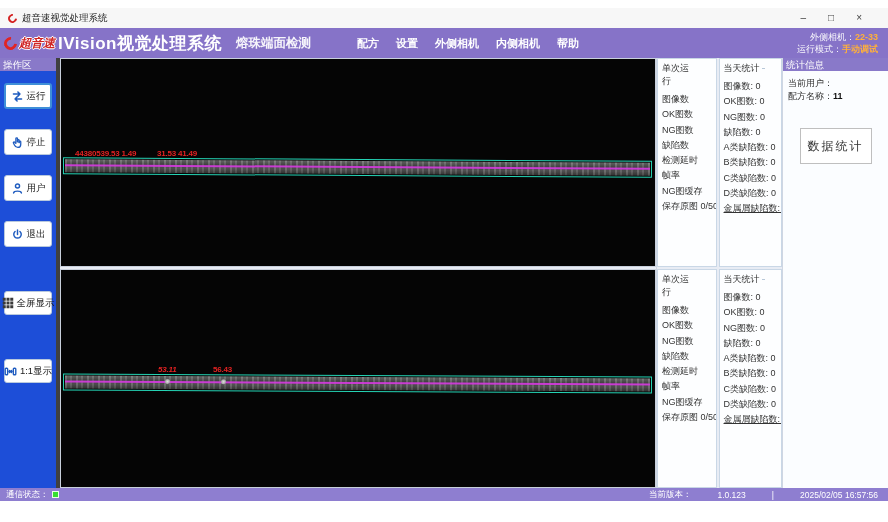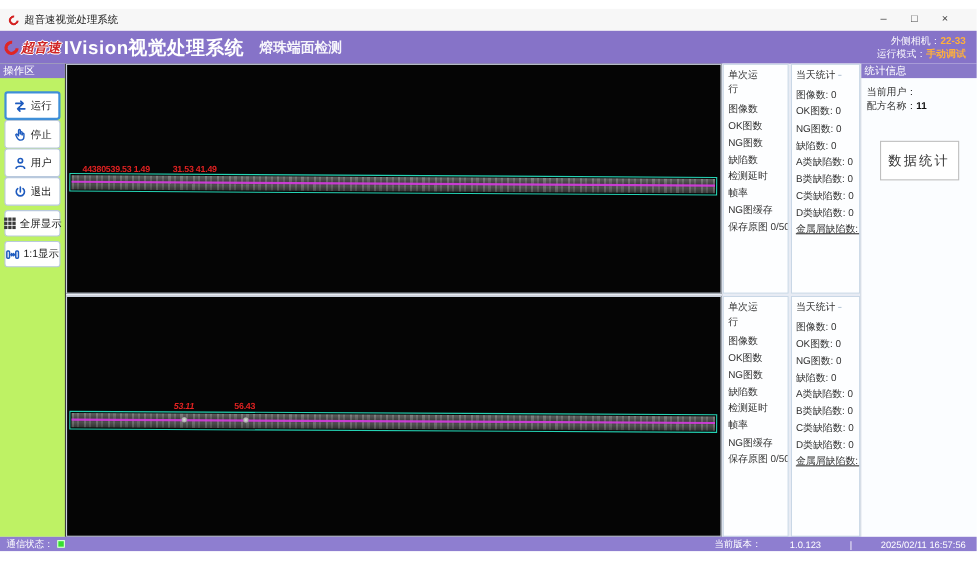--- a/index.html
+++ b/index.html
@@ -30,24 +30,24 @@
   .menus { display:flex; gap:17px; margin-left:46px; }
   .menu-item { font-size:11px; font-weight:bold; color:#fff; cursor:default; white-space:nowrap; }
   .device-info { margin-left:auto; padding-right:10px; text-align:right; font-size:9px; line-height:12px; }
   .device-info .lbl { color:rgba(255,255,255,.95); }
   .device-info .val { color:#ffb03a; font-weight:bold; }
 
   
   .main { position:absolute; top:58px; left:0; width:888px; height:430px; display:flex; }
 
   
-  .sidebar { width:60px; height:430px; background:#bef264; border-right:1px solid #404040; }
+  .sidebar { width:60px; height:430px; background:#1d4ed8; border-right:4px solid #404040; }
   .panel-caption { background:#8979c9; color:#fff; font-size:9.5px; height:13px;
                    line-height:13px; padding-left:3px; }
-  .side-btns { padding:12px 4px 0 4px; display:flex; flex-direction:column; gap:0; }
+  .side-btns { padding:12px 4px 0 4px; display:flex; flex-direction:column; gap:20px; }
   .side-btn { background:#fff; border:1px solid #b9c9dd; border-radius:3px; height:26px;
               display:flex; align-items:center; justify-content:center; gap:3px; cursor:default; }
   .side-btn.active { border:2px solid #3f8fd8; }
   .side-btn .ic { flex:0 0 auto; display:flex; }
   .side-btn .lb { font-size:9.5px; color:#1a1a1a; white-space:nowrap; }
   .side-btn.small { height:24px; }
   .gap8 { height:4px; }
 
   
   .images-col { width:596px; height:430px; display:flex; flex-direction:column; }
@@ -125,20 +125,27 @@
     </div>
   </div>
 
   <div class="header">
     <div class="logo-wrap">
       <span class="logo-swoosh"></span>
       <span class="logo-text">超音速</span>
     </div>
     <span class="app-title">IVision视觉处理系统</span>
     <span class="app-subtitle">熔珠端面检测</span>
+    <div class="menus">
+      <span class="menu-item">配方</span>
+      <span class="menu-item">设置</span>
+      <span class="menu-item">外侧相机</span>
+      <span class="menu-item">内侧相机</span>
+      <span class="menu-item">帮助</span>
+    </div>
     <div class="device-info">
       <div><span class="lbl">外侧相机：</span><span class="val">22-33</span></div>
       <div><span class="lbl">运行模式：</span><span class="val">手动调试</span></div>
     </div>
   </div>
 
   <div class="main">
 
     <div class="sidebar">
       <div class="panel-caption">操作区</div>
@@ -304,17 +311,17 @@
 
   <div class="statusbar">
     <div class="comm">
       <span>通信状态：</span>
       <span class="comm-dot"></span>
     </div>
     <div class="sb-right">
       <span>当前版本：</span>
       <span>1.0.123</span>
       <span>|</span>
-      <span>2025/02/11  16:57:56</span>
+      <span>2025/02/05  16:57:56</span>
     </div>
   </div>
 
 </div>
 
 </body></html>

